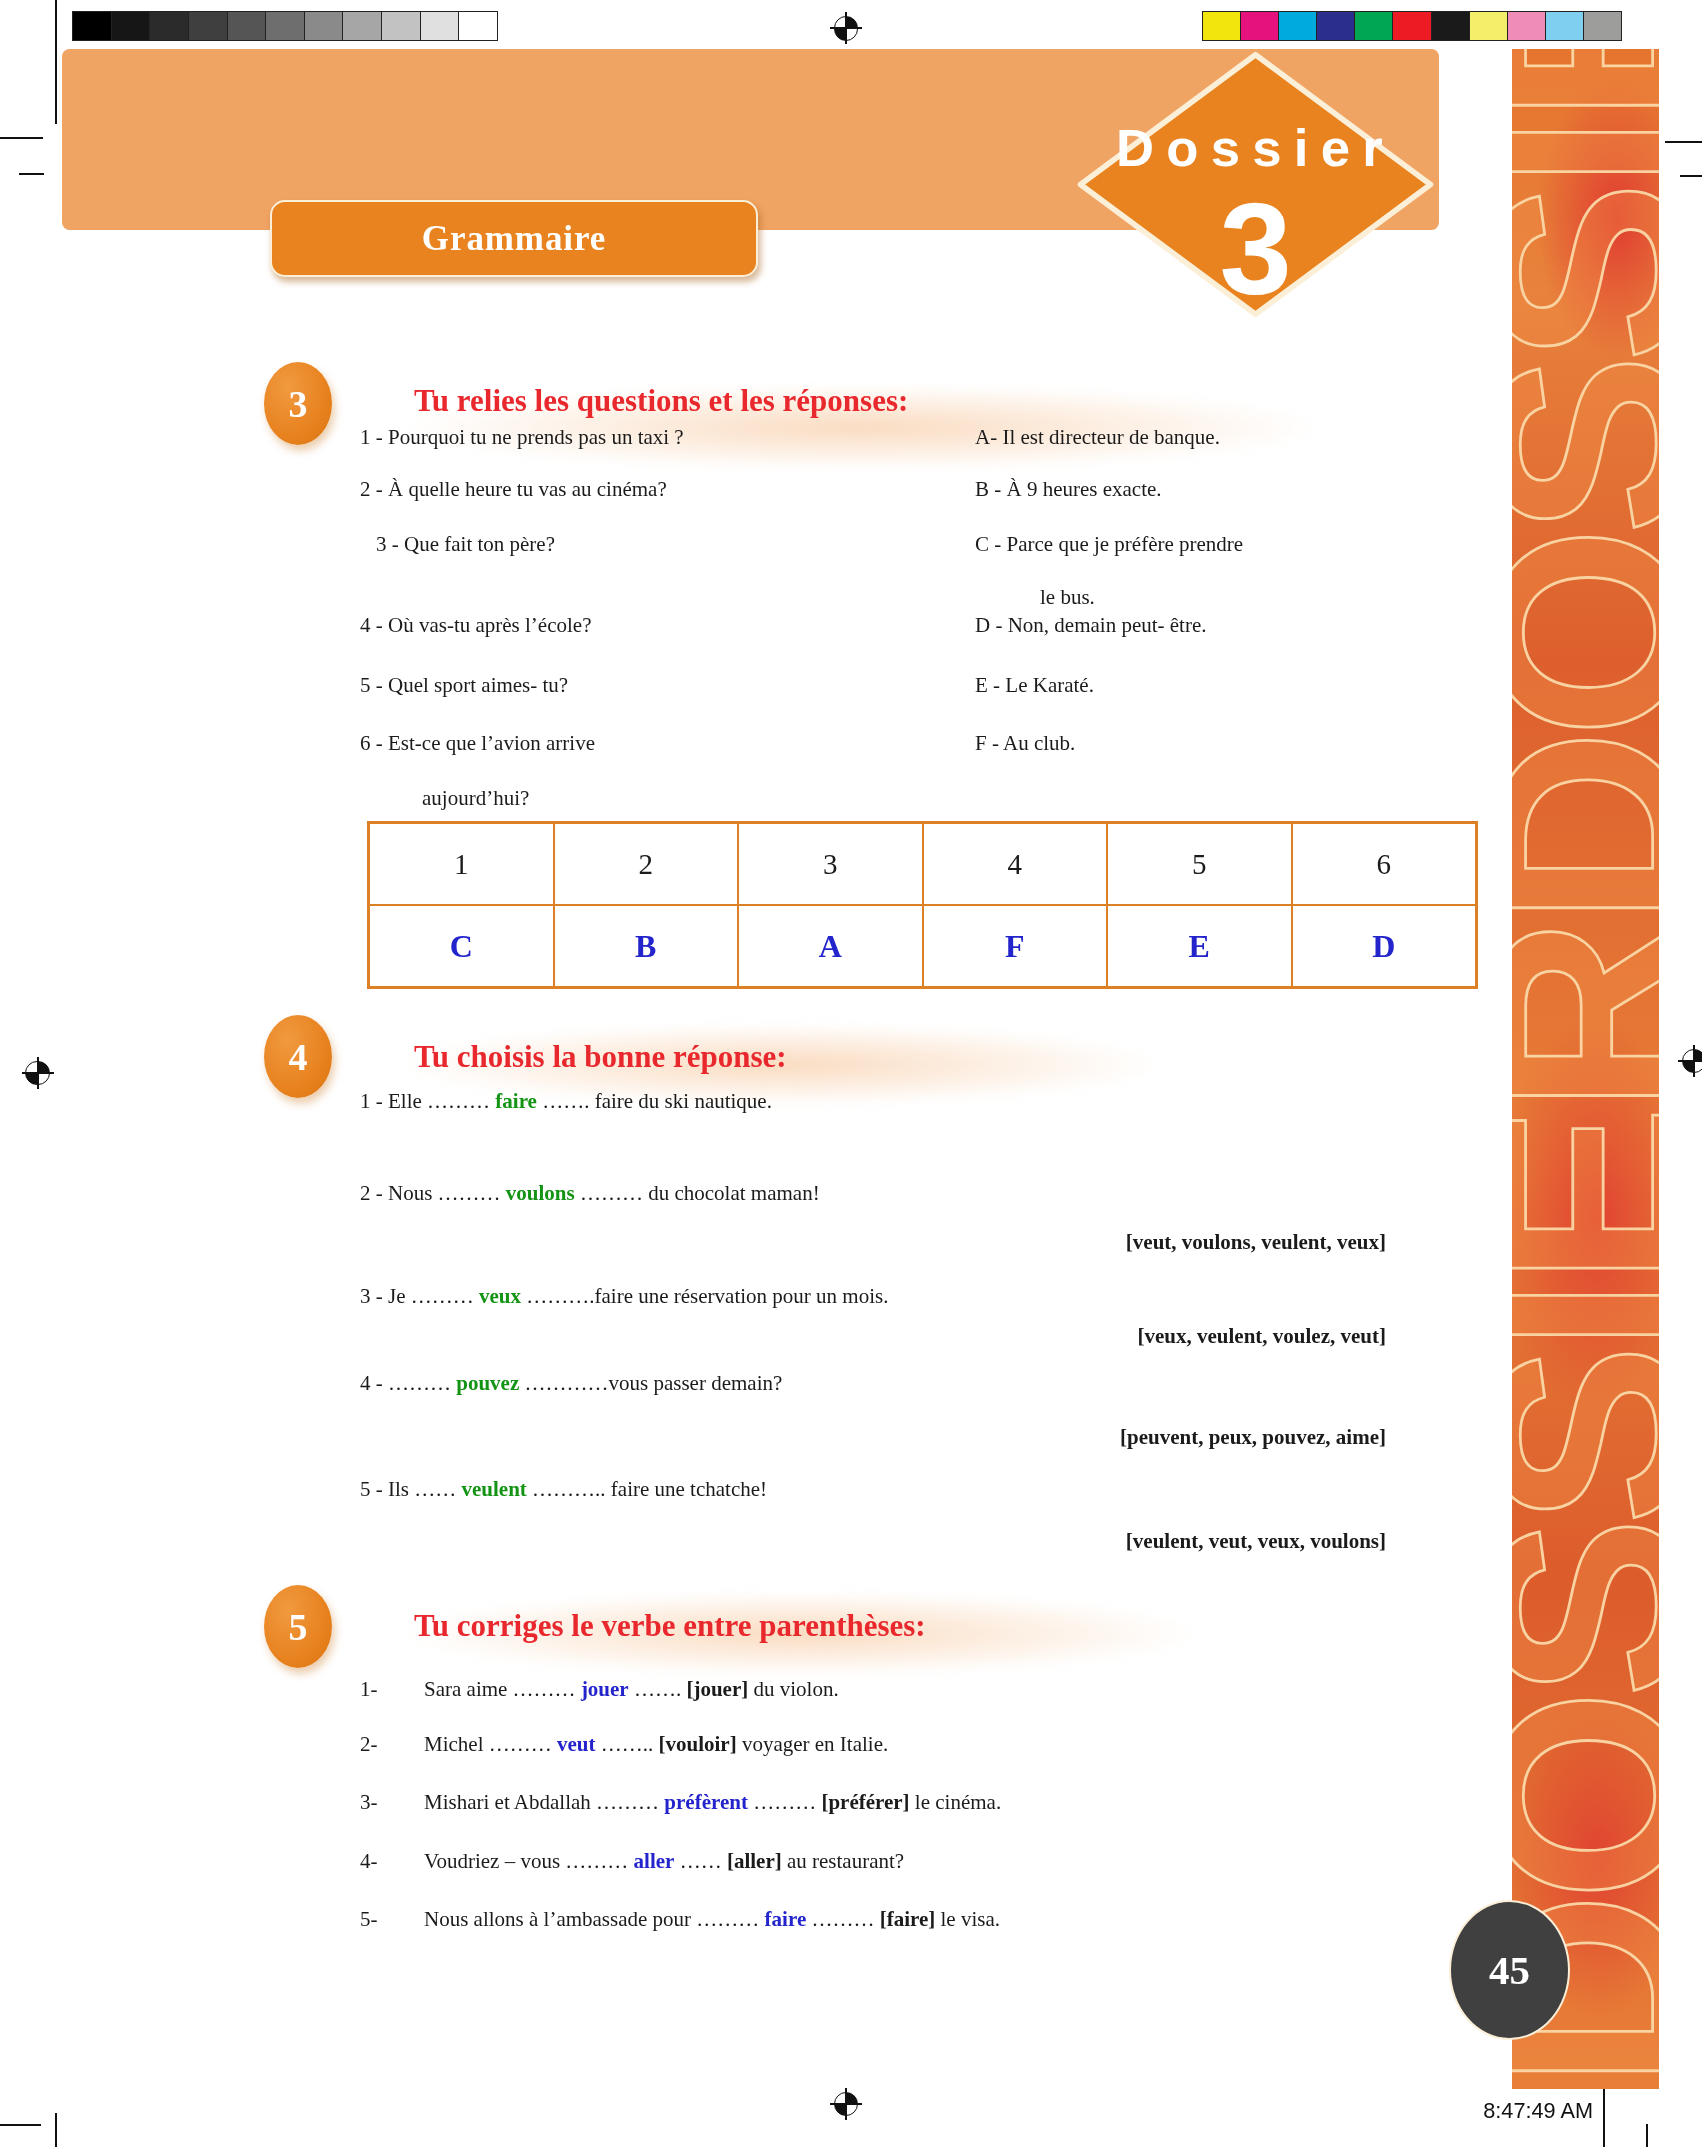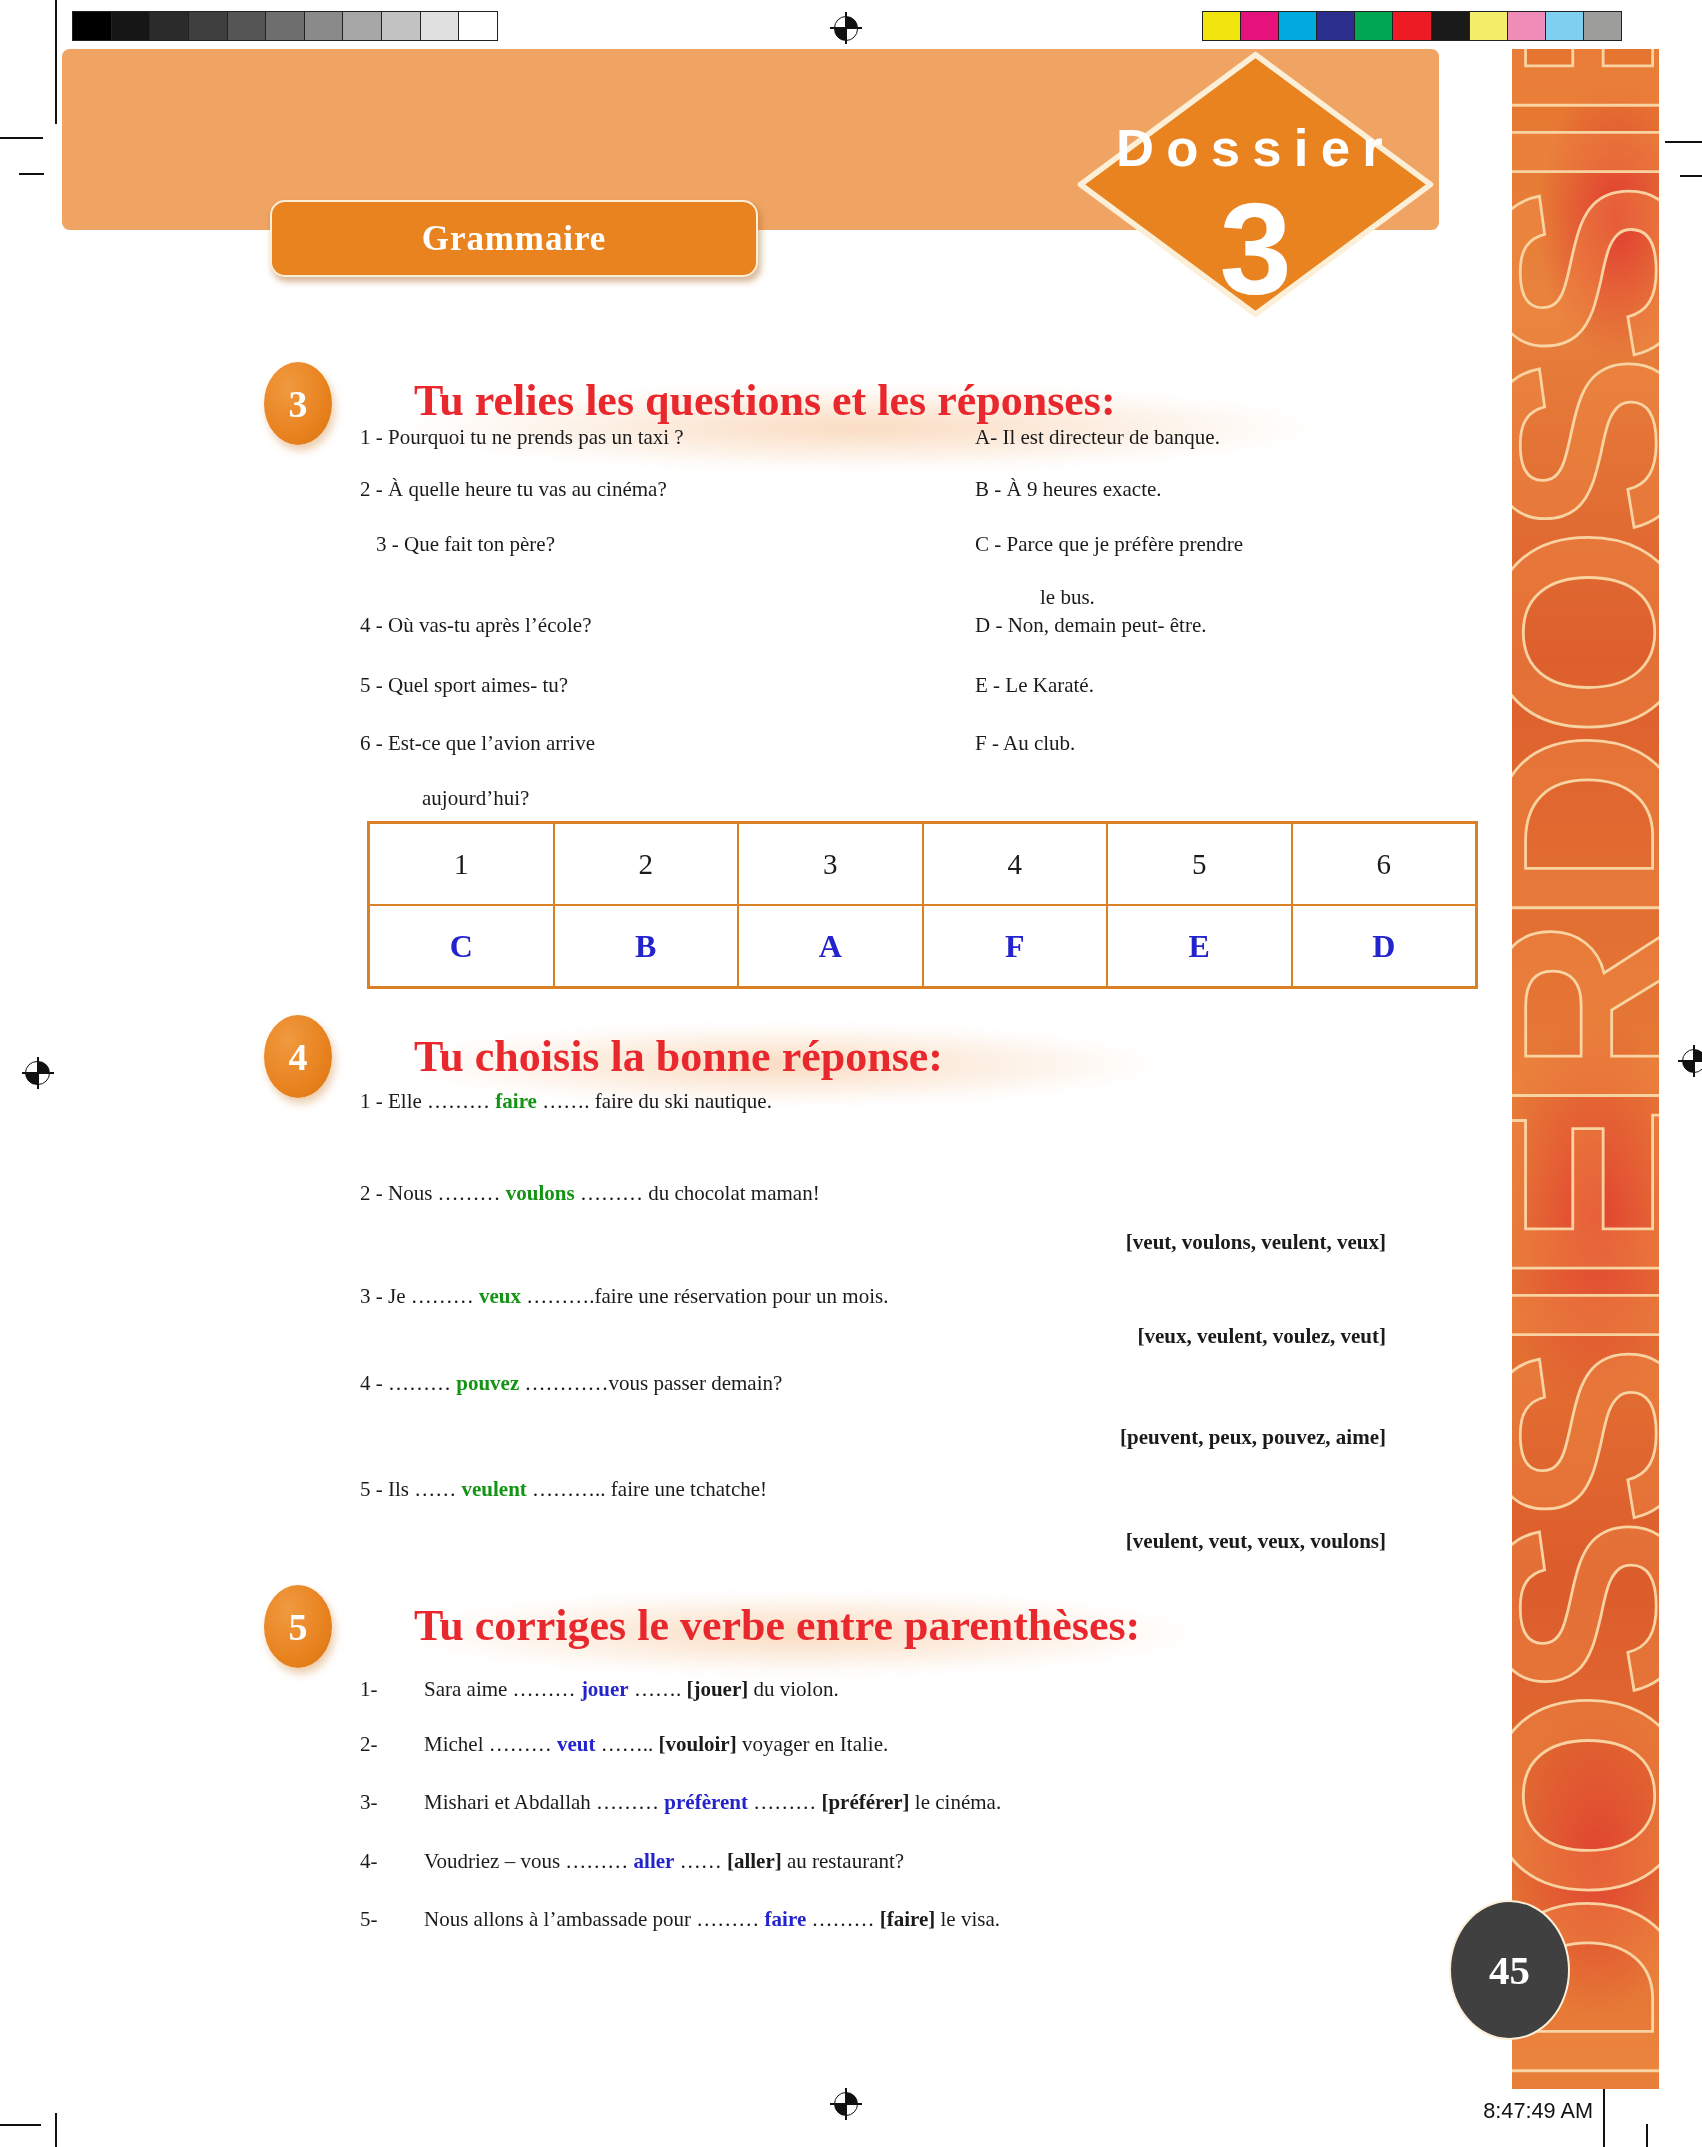--- a/index.html
+++ b/index.html
@@ -43,21 +43,21 @@
       background:#404040;border:2.8px solid #FCEFD8;display:flex;align-items:center;justify-content:center;
       color:#fff;font-weight:bold;font-size:41px;}
   .timestamp{position:absolute;left:1412px;top:2098px;width:181px;text-align:right;
       font:21.7px "Liberation Sans",sans-serif;color:#111;}
 
   
   .badge{position:absolute;width:68px;height:83px;border-radius:50%;
       background:radial-gradient(ellipse at 35% 30%,#F09A40,#E8821F 60%,#DA740F);
       box-shadow:2.8px 5.6px 8.5px rgba(205,130,50,.4);
       display:flex;align-items:center;justify-content:center;color:#fff;font-weight:bold;font-size:38px;}
-  .ex-title{position:absolute;left:414px;color:#E9282E;font-weight:bold;font-size:44px;line-height:41px;white-space:nowrap;}
+  .ex-title{position:absolute;left:414px;color:#E9282E;font-weight:bold;font-size:31px;line-height:41px;white-space:nowrap;}
   .smudge{position:absolute;background:radial-gradient(ellipse,rgba(242,166,98,.4),rgba(242,166,98,0) 70%);filter:blur(4.7px);}
 
   .tline{position:absolute;left:360px;font-size:21px;line-height:41px;white-space:nowrap;}
   .opts{left:633px;width:753px;text-align:right;font-weight:bold;}
   .green{color:#149414;font-weight:bold;}
   .blue{color:#2424CC;font-weight:bold;}
   .num{display:inline-block;width:64px;}
 
   
   .ans-table{position:absolute;left:367px;top:821px;width:1111px;height:168px;

